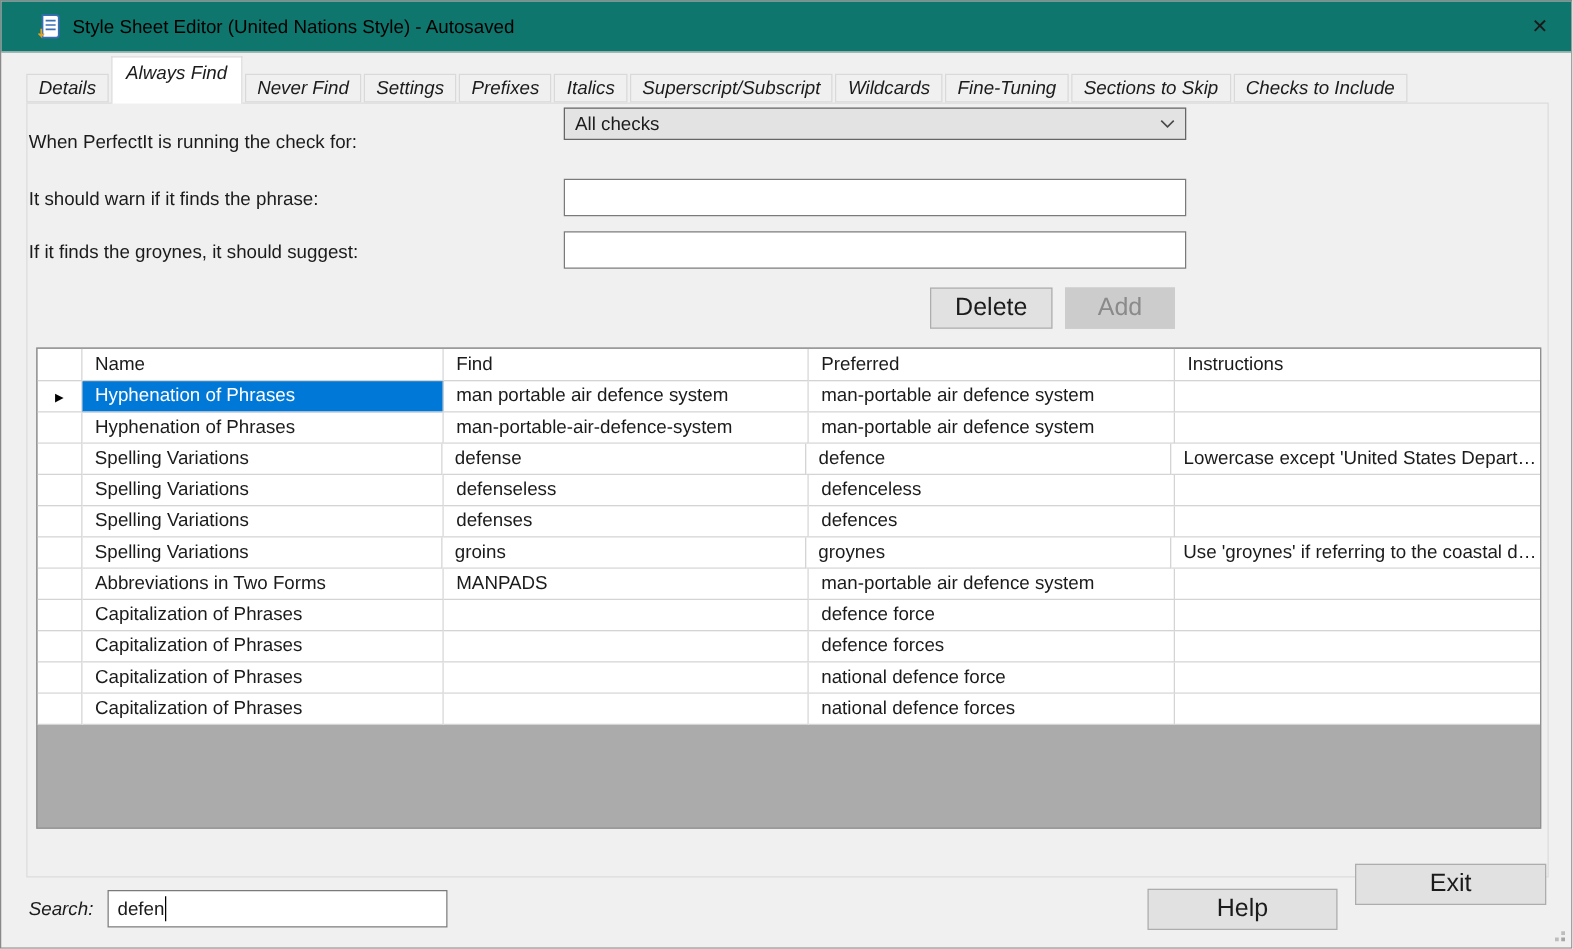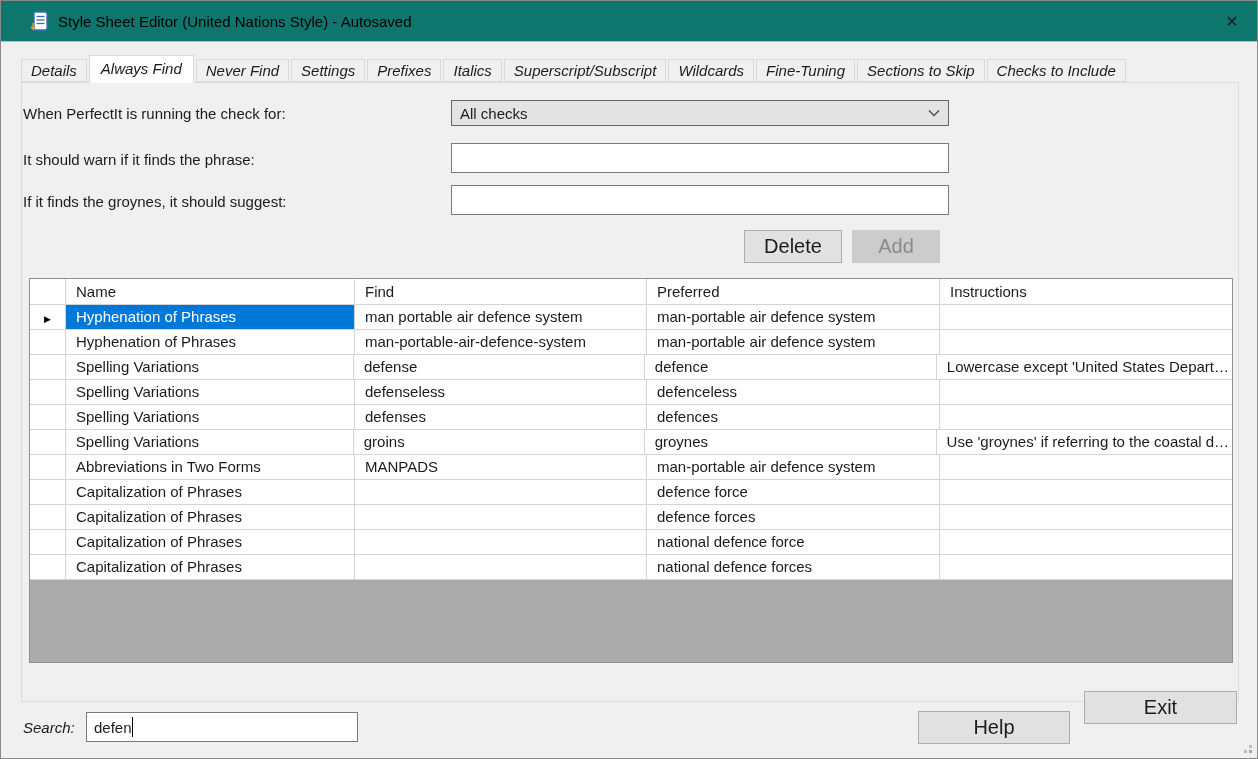--- a/index.html
+++ b/index.html
@@ -14,29 +14,29 @@
               border-bottom:1px solid #bfbfbf; display:flex; align-items:center; }
   .app-icon { margin-left:29px; width:19px; height:21px; flex:0 0 auto; }
   .title { margin-left:9px; font-size:15px; color:#000; }
   .close-btn { margin-left:auto; width:50px; height:40px; display:flex; align-items:center;
                justify-content:center; font-size:16px; color:#1a1a1a; cursor:default; }
 
   
   .tabstrip { position:absolute; left:20px; top:54px; height:28px; display:flex; align-items:flex-end; z-index:6;font-style:italic; }
   .tab { height:23px; line-height:21px; margin:0 2px 1px 0; padding:0 9px; background:#f0f0f0;
          border:1px solid #d9d9d9; white-space:nowrap; }
-  .tab.active { height:28px; line-height:26px; margin-bottom:0; padding:0 11px; background:#fff;
+  .tab.active { height:38px; line-height:26px; margin-bottom:0; padding:0 11px; background:#fff;
                 border:1px solid #d9d9d9; border-bottom:none; }
   .tabpage { position:absolute; left:20px; top:81px; width:1218px; height:620px;
              border:1px solid #dcdcdc; background:#f0f0f0; }
 
   
   .flabel { position:absolute; left:22px; color:#1b1b1b; }
   .lab1 { top:104px; } .lab2 { top:150px; } .lab3 { top:192px; }
-  .combo { position:absolute; left:450px; top:99px; width:498px; height:26px; background:#e3e3e3;
+  .combo { position:absolute; left:450px; top:85px; width:498px; height:26px; background:#e3e3e3;
            border:1px solid #666; display:flex; align-items:center; padding:0 8px; }
   .combo .combo-text { flex:1 1 auto; overflow:hidden; white-space:nowrap; }
   .combo svg { flex:0 0 auto; }
   .tinput { position:absolute; width:498px; height:30px; border:1px solid #7a7a7a; background:#fff;
             font-family:inherit; font-size:15px; padding:0 7px; color:#1b1b1b; outline:none; }
   .in-warn { left:450px; top:142px; }
   .in-suggest { left:450px; top:184px; }
 
   .btn { position:absolute; background:var(--button-bg,#e1e1e1); border:1px solid var(--button-border,#adadad);
          font-family:inherit; font-size:20px; color:#1b1b1b; display:flex; align-items:center; justify-content:center; }

